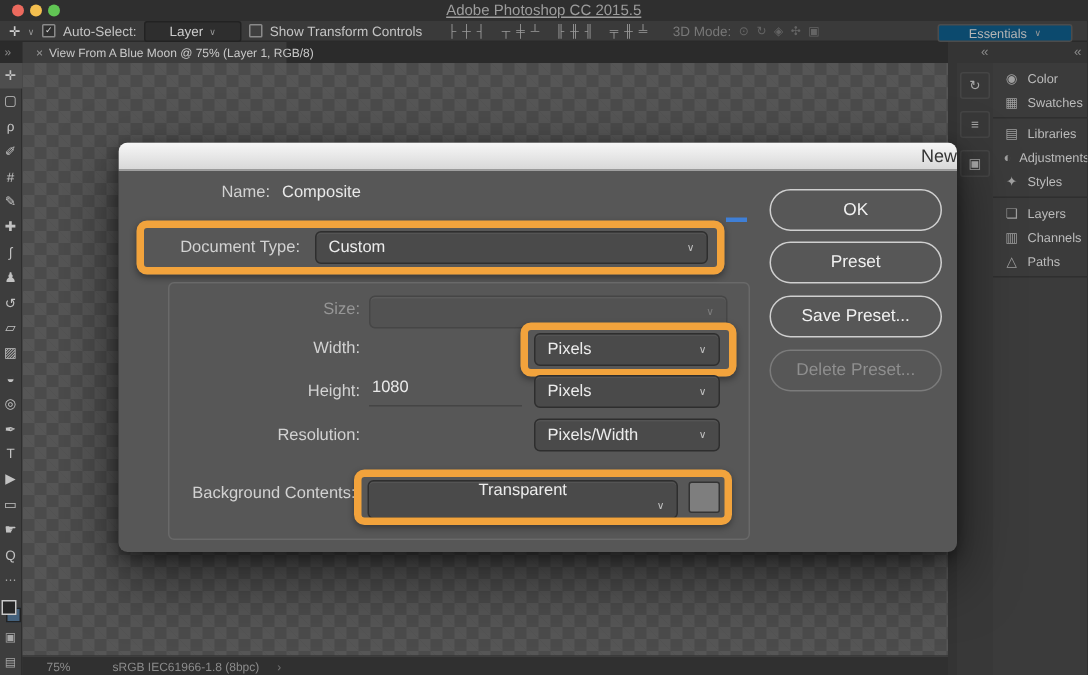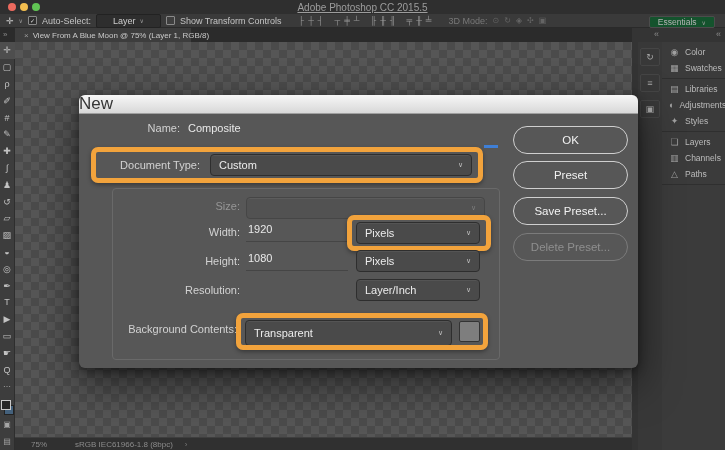--- a/index.html
+++ b/index.html
@@ -18,22 +18,22 @@
   .chev{font-size:6px;color:#999;}
   .cbx{width:7px;height:7px;border:1px solid #8a8a8a;border-radius:1px;background:#2f2f2f;
        display:flex;align-items:center;justify-content:center;font-size:6px;color:#ddd;line-height:1;}
   .cbx.off{background:#3f3f3f;color:transparent;}
   .mini-dd{display:flex;align-items:center;gap:4px;background:#2e2e2e;border:1px solid #222;border-radius:2px;
            padding:1px 16px;color:#cccccc;}
   .algn{display:flex;gap:4px;margin-left:12px;font-size:8px;color:#9b9b9b;}
   .algn .g2{margin-left:7px;} 
   .m3d{margin-left:12px;color:#787878;}
   .icons3d{display:flex;gap:5px;font-size:8px;color:#646464;}
-  .workspace{position:absolute;right:10px;top:2px;display:flex;align-items:center;gap:5px;background:#14532d;
-             border:1px solid #4c4c4c;border-radius:2px;padding:0 8px;height:10px;font-size:8.5px;color:#b5b5b5;}
+  .workspace{position:absolute;right:10px;top:2px;display:flex;align-items:center;gap:5px;background:#0c4a6e;
+             border:1px solid #4c4c4c;border-radius:2px;padding:0 20px;height:10px;font-size:8.5px;color:#b5b5b5;}
   
   .tabbar{position:absolute;left:0;top:28px;width:725px;height:14px;background:#2b2b2b;}
   .tbcollapse{position:absolute;left:3px;top:2px;font-size:8px;color:#8a8a8a;}
   .tab{position:absolute;left:15px;top:0;width:176px;height:14px;background:#3d3d3d;display:flex;align-items:center;
        gap:4px;padding-left:9px;box-sizing:border-box;}
   .tab .x{font-size:8px;color:#9a9a9a;}
   .tab .t{font-size:8px;color:#c9c9c9;white-space:nowrap;}
   
   .toolbar{position:absolute;left:0;top:42px;width:15px;height:408px;background:#3d3d3d;border-right:1px solid #2e2e2e;
            display:flex;flex-direction:column;align-items:center;box-sizing:border-box;}
@@ -66,21 +66,21 @@
              display:flex;align-items:center;font-size:8px;color:#8b8b8b;box-sizing:border-box;}
   .statusbar .z{margin-left:16px;}
   .statusbar .p{margin-left:28px;}
   .statusbar .c{margin-left:12px;color:#777;font-size:8px;}
   
   .dialog{position:absolute;left:79px;top:95px;width:559px;height:273px;z-index:20;font-size:11px;}
   .dlg-chrome{position:absolute;left:0;top:0;right:0;bottom:0;background:#575757;border-radius:6px;
               box-shadow:0 15px 40px rgba(0,0,0,.55),0 3px 10px rgba(0,0,0,.4);}
   .dlg-titlebar{position:absolute;left:0;top:0;right:0;height:18px;border-radius:6px 6px 0 0;
                 background:linear-gradient(#f7f7f7,#d8d8d8);border-bottom:1px solid #9f9f9f;
-                text-align:left;font-size:17px;color:#363636;line-height:18px;}
+                text-align:right;font-size:12px;color:#363636;line-height:18px;}
   .dl{position:absolute;color:#d2d2d2;text-align:right;}
   .dv{position:absolute;color:#e9e9e9;}
   .dl.dim{color:#969696;}
   .dd{position:absolute;background:#4a4a4a;border:1px solid #2e2e2e;border-radius:4px;box-sizing:border-box;
       display:flex;align-items:center;padding:0 8px;color:#ececec;box-shadow:inset 0 1px 0 rgba(255,255,255,.06);}
   .dd .dchev{margin-left:auto;font-size:7px;color:#c0c0c0;}
   .dd.disabled{background:#525252;border-color:#464646;}
   .dd.disabled .dchev{color:#7d7d7d;}
   .inputline{position:absolute;border-bottom:1px solid #454545;color:#e9e9e9;padding-left:2px;box-sizing:border-box;}
   .groupbox{position:absolute;left:33px;top:93px;width:386px;height:170px;border:1px solid #696969;border-radius:4px;}
@@ -256,42 +256,41 @@
     <div class="bluedash"></div>
 
     <div class="groupbox"></div>
 
     <span class="dl dim" style="left:41px;top:105px;width:120px;">Size:</span>
     <div class="dd disabled" style="left:167px;top:102px;width:239px;height:22px;">
       <span class="dchev">∨</span>
     </div>
 
     <span class="dl" style="left:41px;top:131px;width:120px;">Width:</span>
-    <div class="inputline" style="left:167px;top:128px;width:102px;height:19px;">1920</div>
     <div class="dd" style="left:277px;top:127px;width:124px;height:22px;">
       <span>Pixels</span>
       <span class="dchev">∨</span>
     </div>
     <div class="hl" style="left:268px;top:120px;width:144px;height:36px;"></div>
 
     <span class="dl" style="left:41px;top:160px;width:120px;">Height:</span>
     <div class="inputline" style="left:167px;top:157px;width:102px;height:19px;">1080</div>
     <div class="dd" style="left:277px;top:155px;width:124px;height:22px;">
       <span>Pixels</span>
       <span class="dchev">∨</span>
     </div>
 
     <span class="dl" style="left:41px;top:189px;width:120px;">Resolution:</span>
     <div class="dd" style="left:277px;top:184px;width:124px;height:22px;">
-      <span>Layer/Inch</span>
+      <span>Pixels/Width</span>
       <span class="dchev">∨</span>
     </div>
 
     <span class="dl" style="left:18px;top:228px;width:140px;">Background Contents:</span>
-    <div class="dd" style="left:166px;top:225px;width:207px;height:26px;">
+    <div class="dd" style="left:166px;top:225px;width:207px;height:26px;flex-direction:column;">
       <span>Transparent</span>
       <span class="dchev">∨</span>
     </div>
     <div class="bgswatch"></div>
     <div class="hl" style="left:157px;top:218px;width:252px;height:37px;"></div>
 
     <div class="btn" style="top:31px;">OK</div>
     <div class="btn" style="top:66px;">Preset</div>
     <div class="btn" style="top:102px;">Save Preset...</div>
     <div class="btn disabled" style="top:138px;">Delete Preset...</div>

